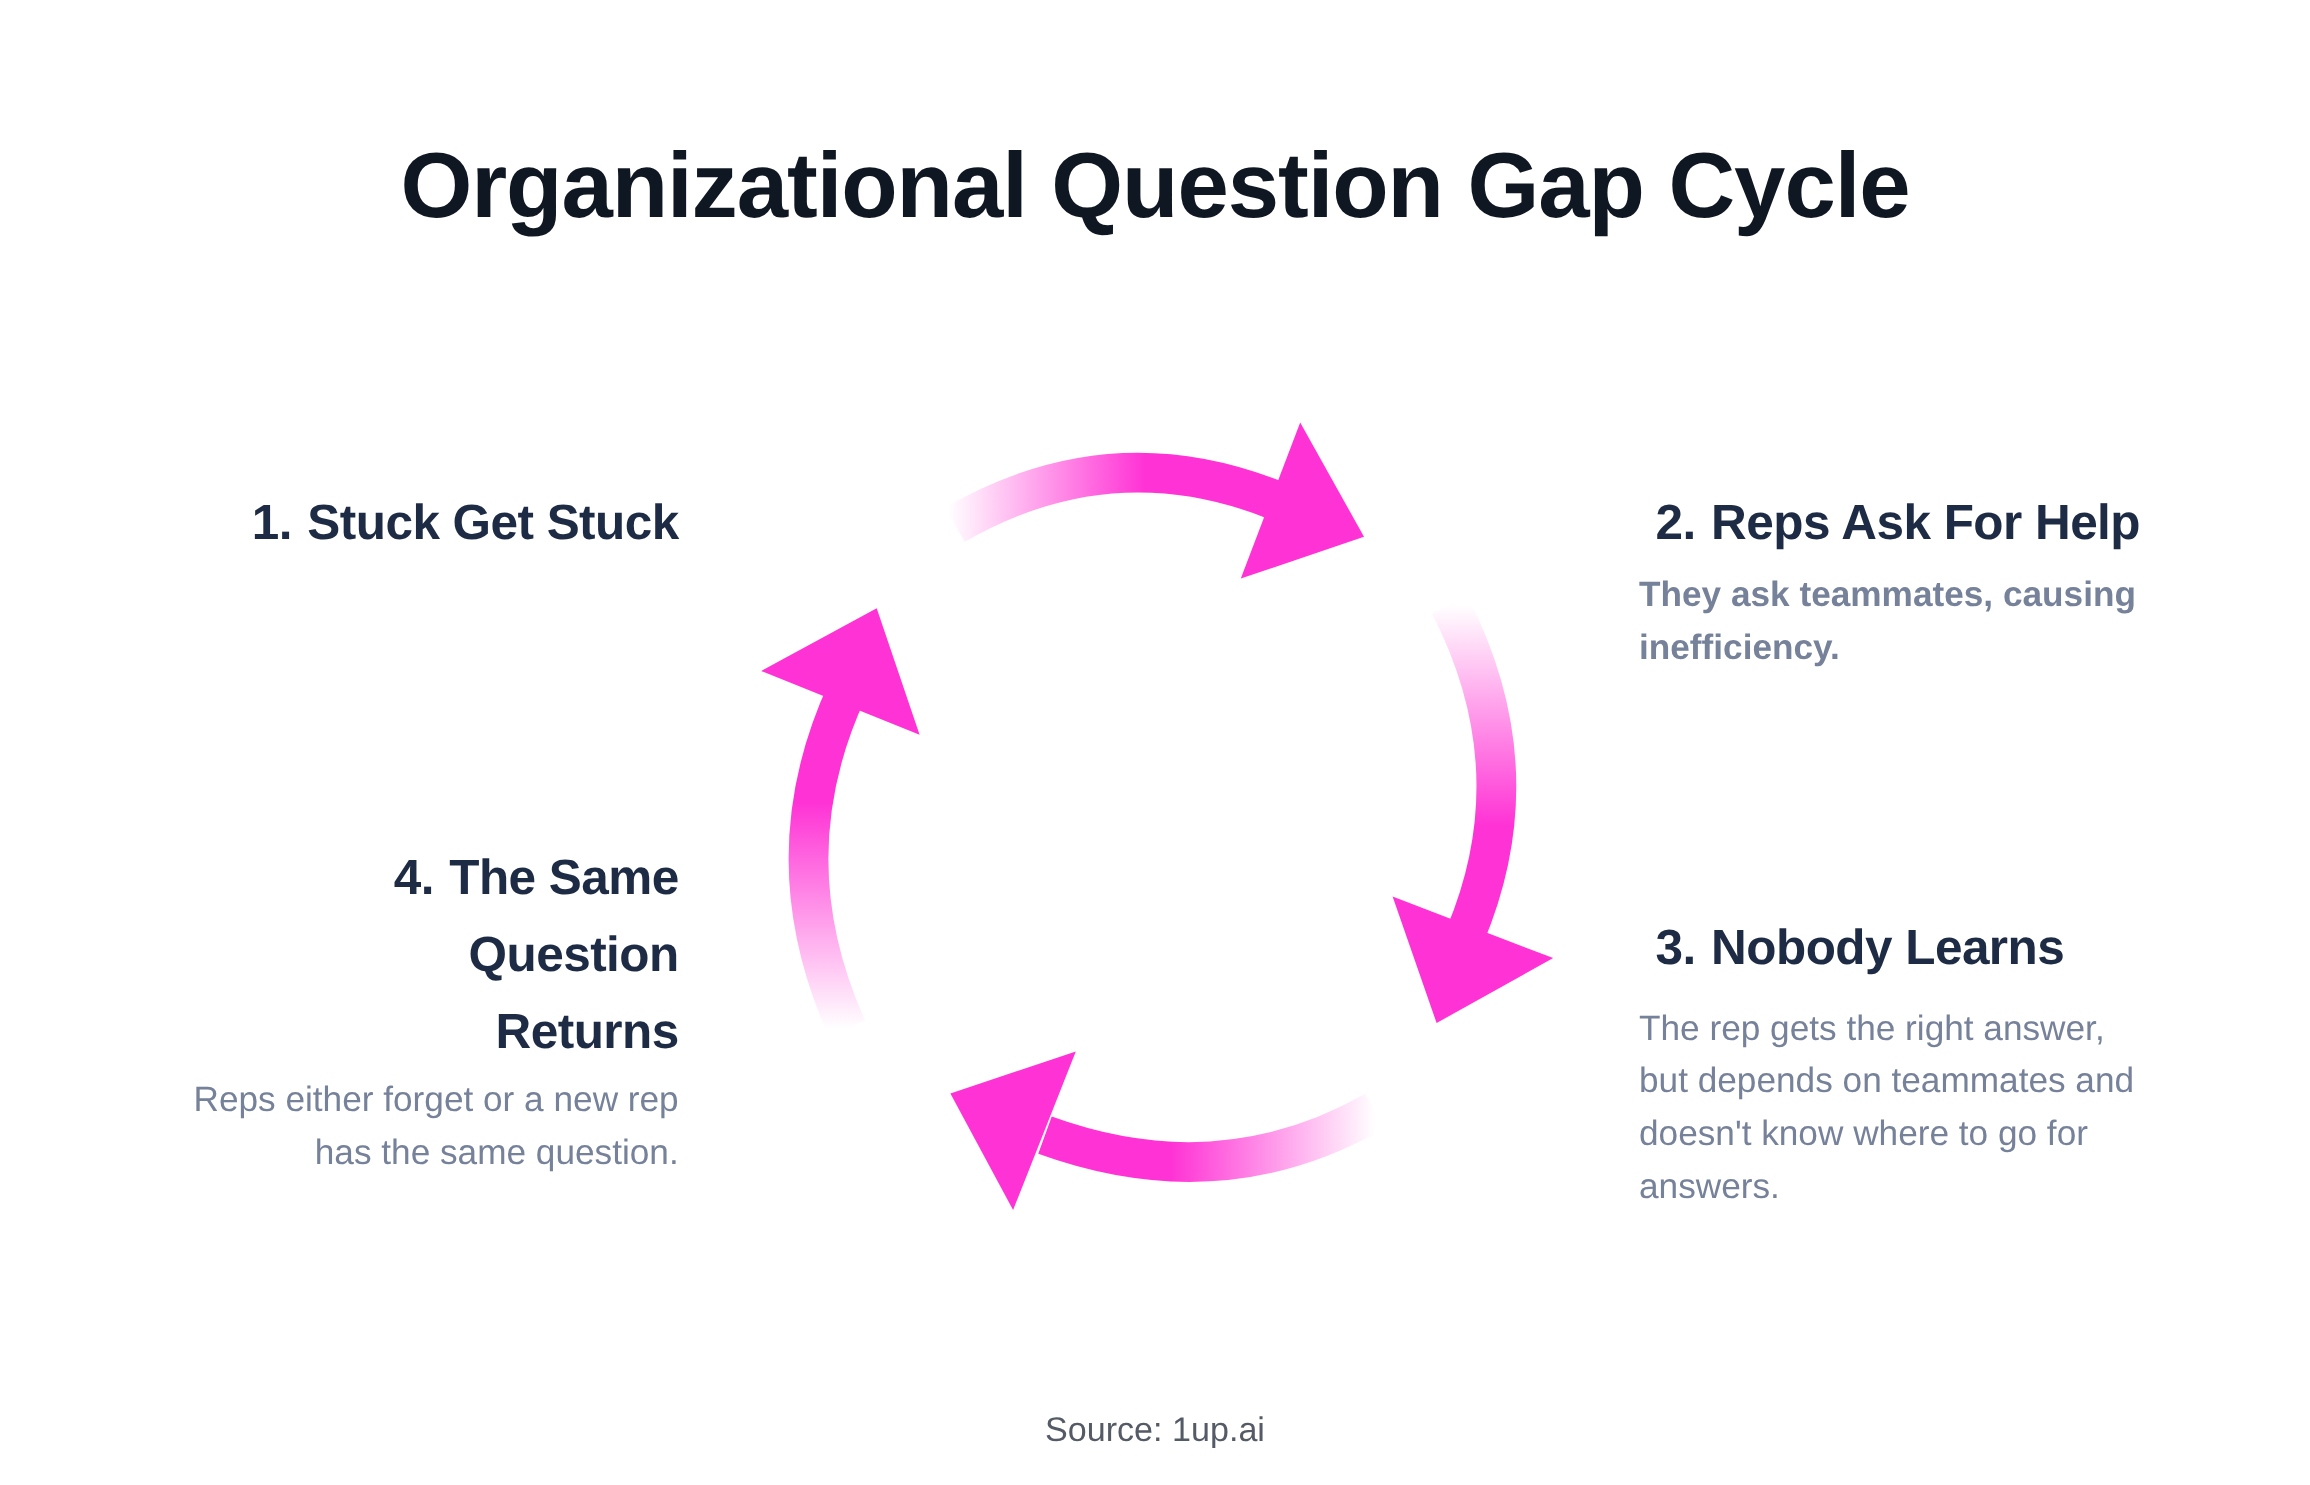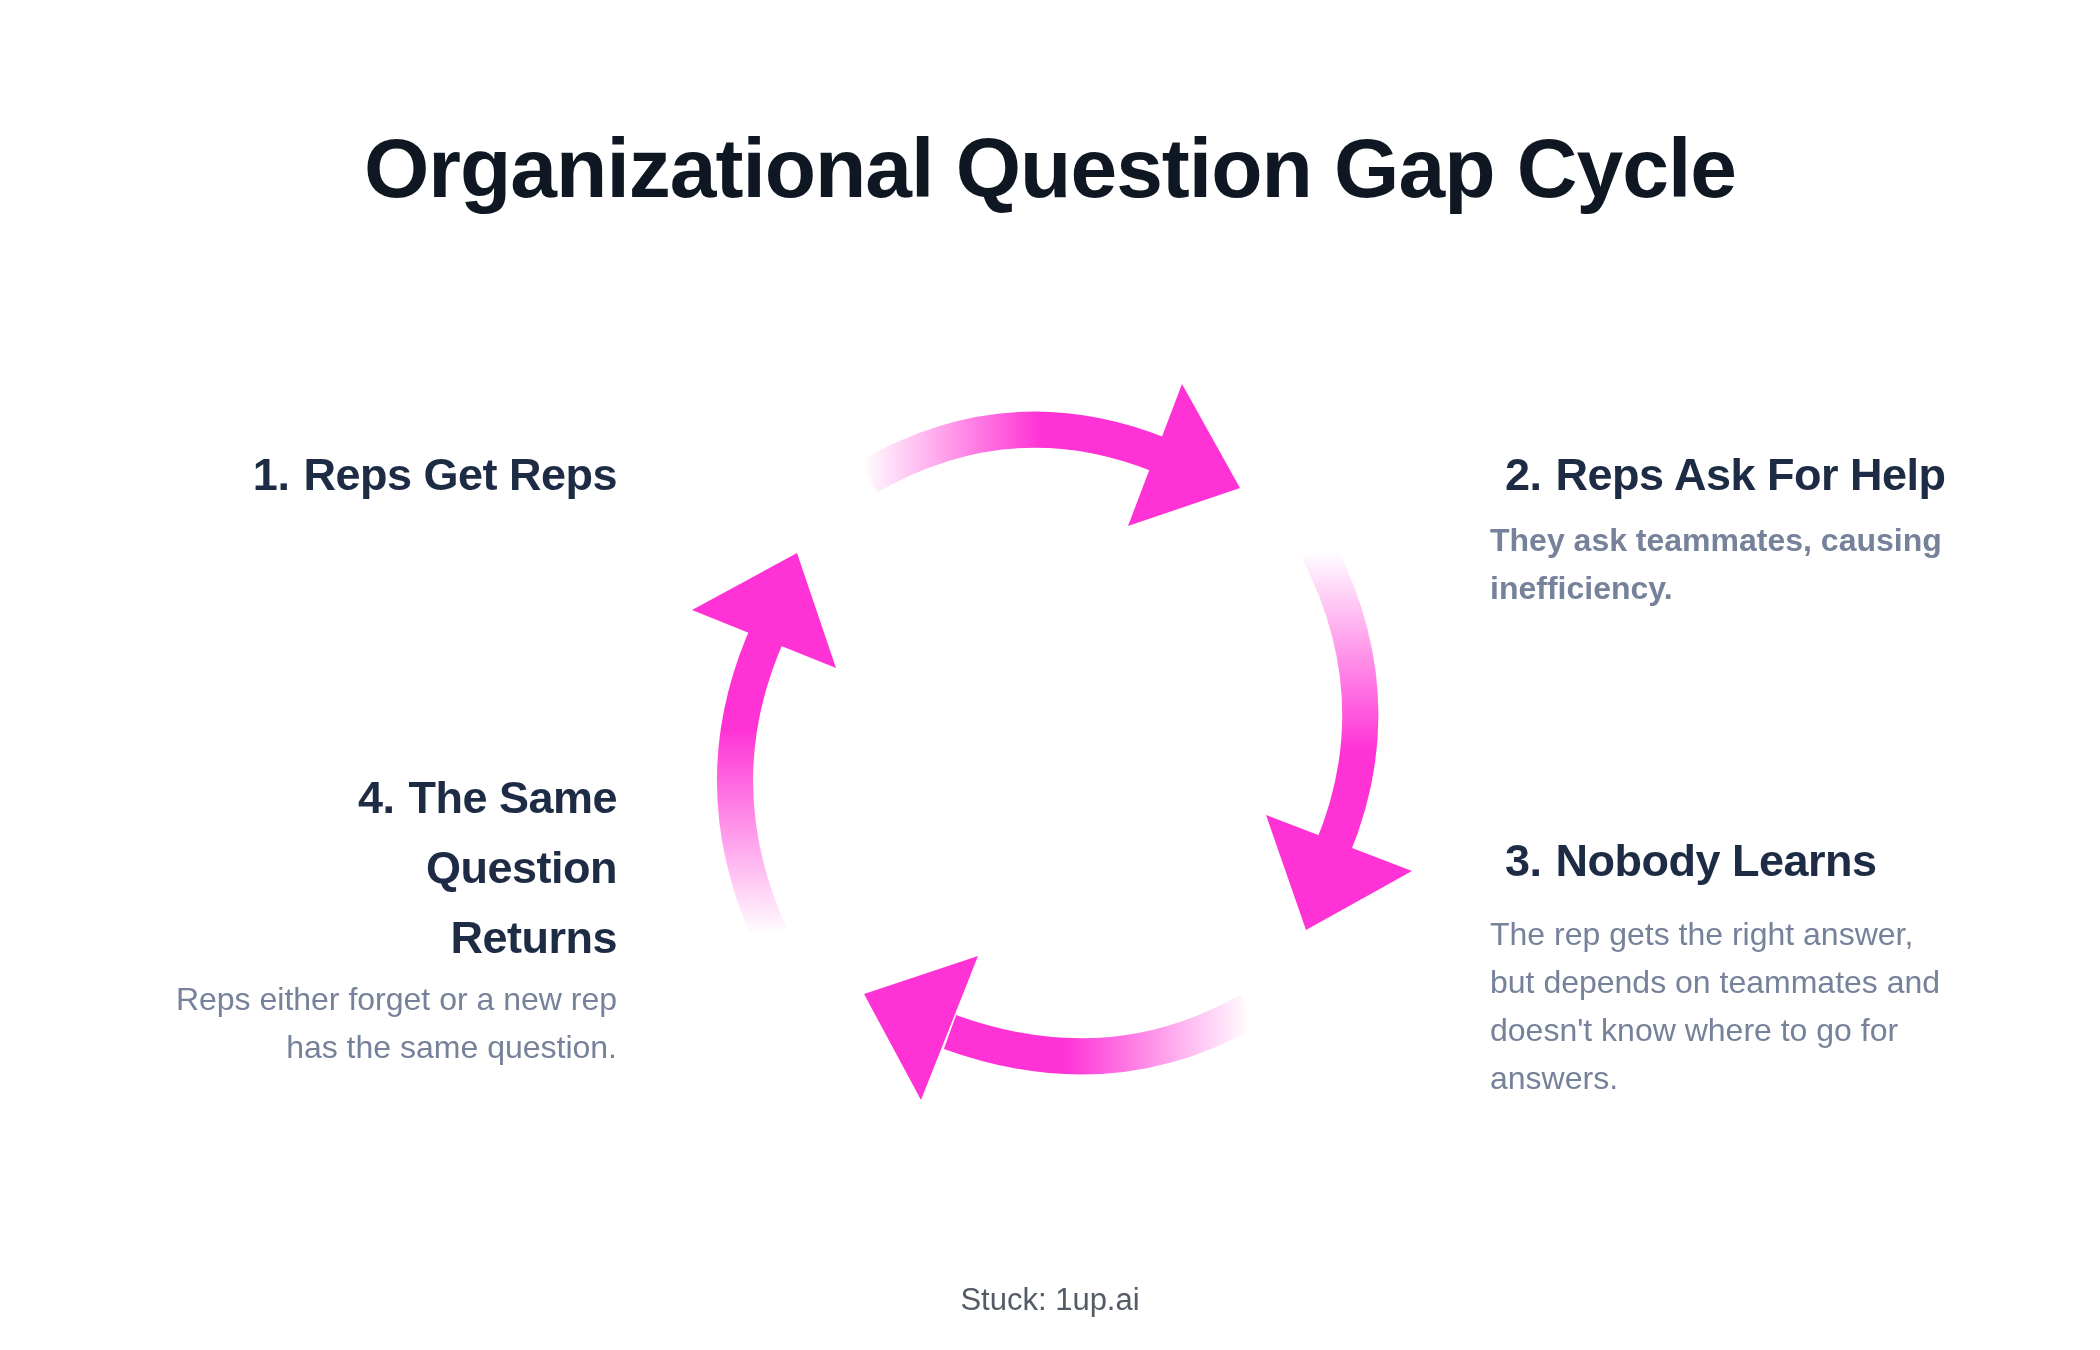--- a/index.html
+++ b/index.html
@@ -67,31 +67,31 @@
     <polygon points="978,956 864,994 921,1100" fill="#ff33d5"></polygon>
   </g>
 
   <g>
     <path d="M 770 935 Q 700 780 770 628" fill="none" stroke="url(#gLeft)" stroke-width="36"></path>
     <polygon points="797,553 692,610 836,668" fill="#ff33d5"></polygon>
   </g>
 </svg>
 
 <div class="step left" id="step1">
-  <h2><span class="num">1.</span><span>Reps Get Reps</span></h2>
+  <h2><span class="num">1.</span><span>Stuck Get Stuck</span></h2>
 </div>
 
 <div class="step right" id="step2">
   <h2><span class="num">2.</span><span>Reps Ask For Help</span></h2>
   <p>They ask teammates, causing inefficiency.</p>
 </div>
 
 <div class="step right" id="step3">
   <h2><span class="num">3.</span><span>Nobody Learns</span></h2>
   <p>The rep gets the right answer, but depends on teammates and doesn't know where to go for answers.</p>
 </div>
 
 <div class="step left" id="step4" style="width:300px;">
   <h2><span class="num">4.</span><span>The Same Question Returns</span></h2>
   <p style="width:470px; margin-left:-170px;">Reps either forget or a new rep has the same question.</p>
 </div>
 
-<div class="source">Stuck: 1up.ai</div>
+<div class="source">Source: 1up.ai</div>
 
 </body></html>

